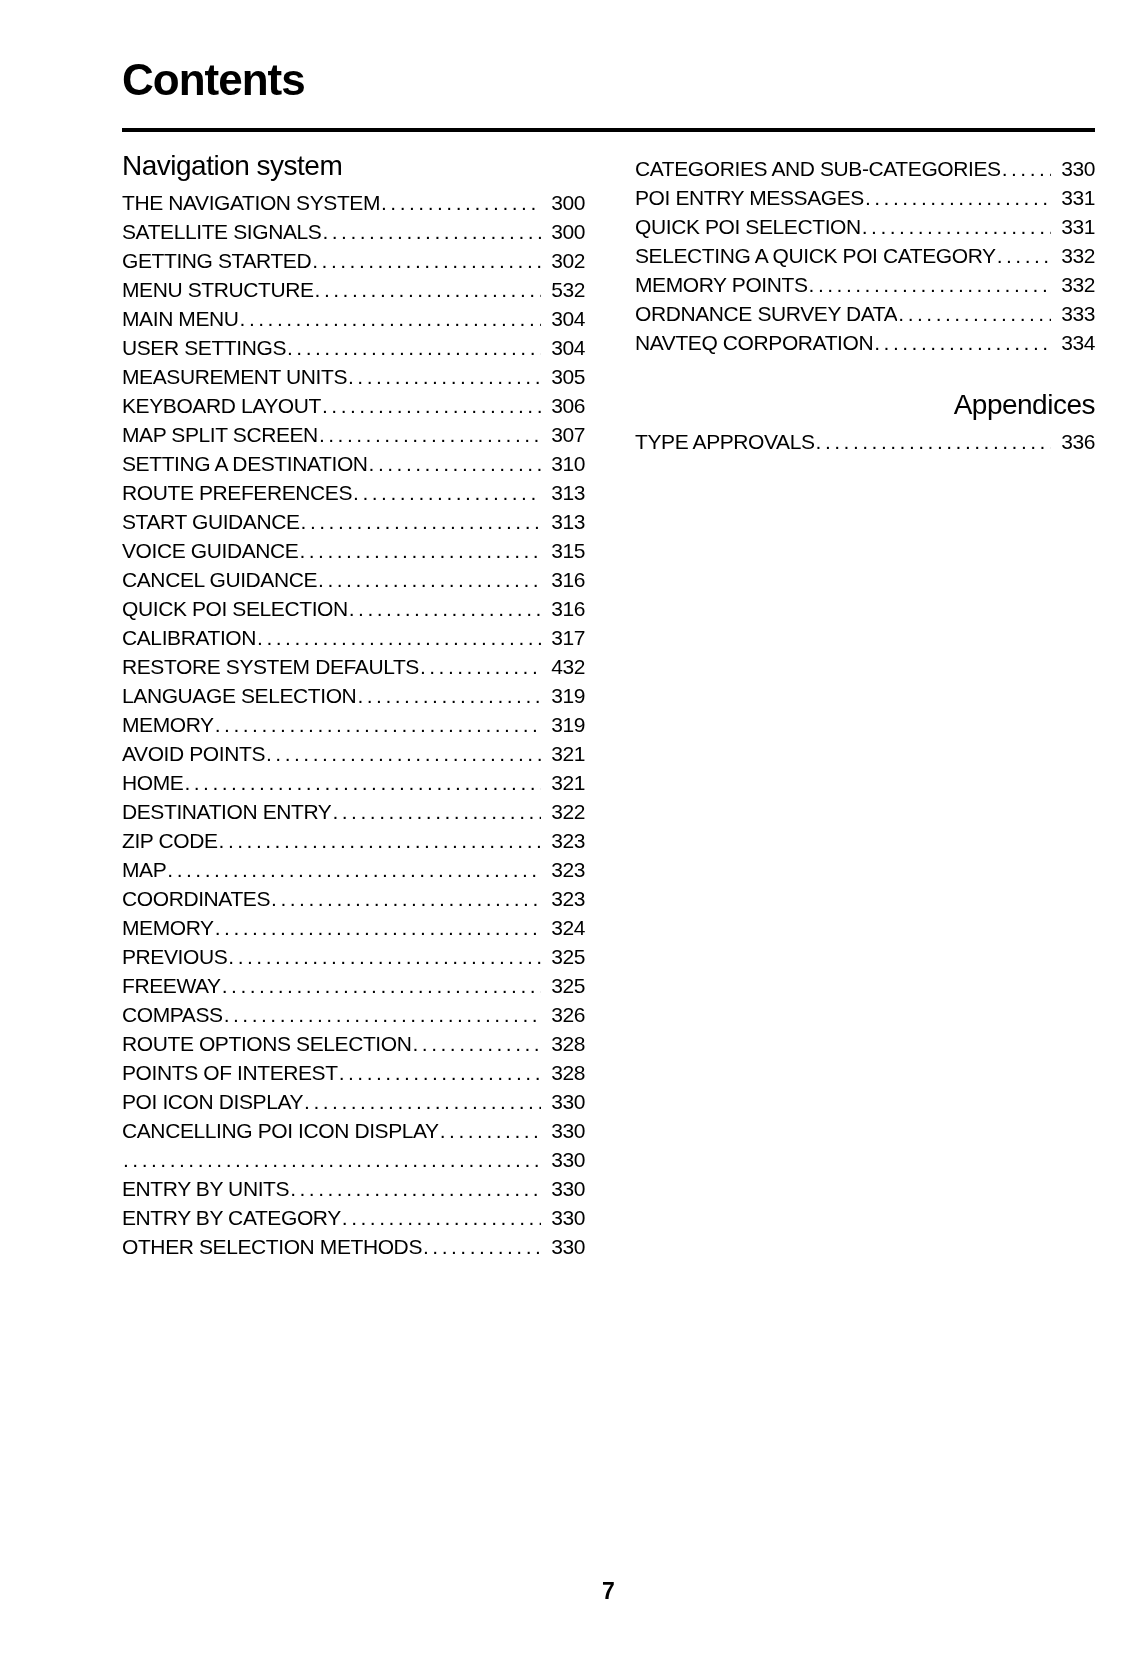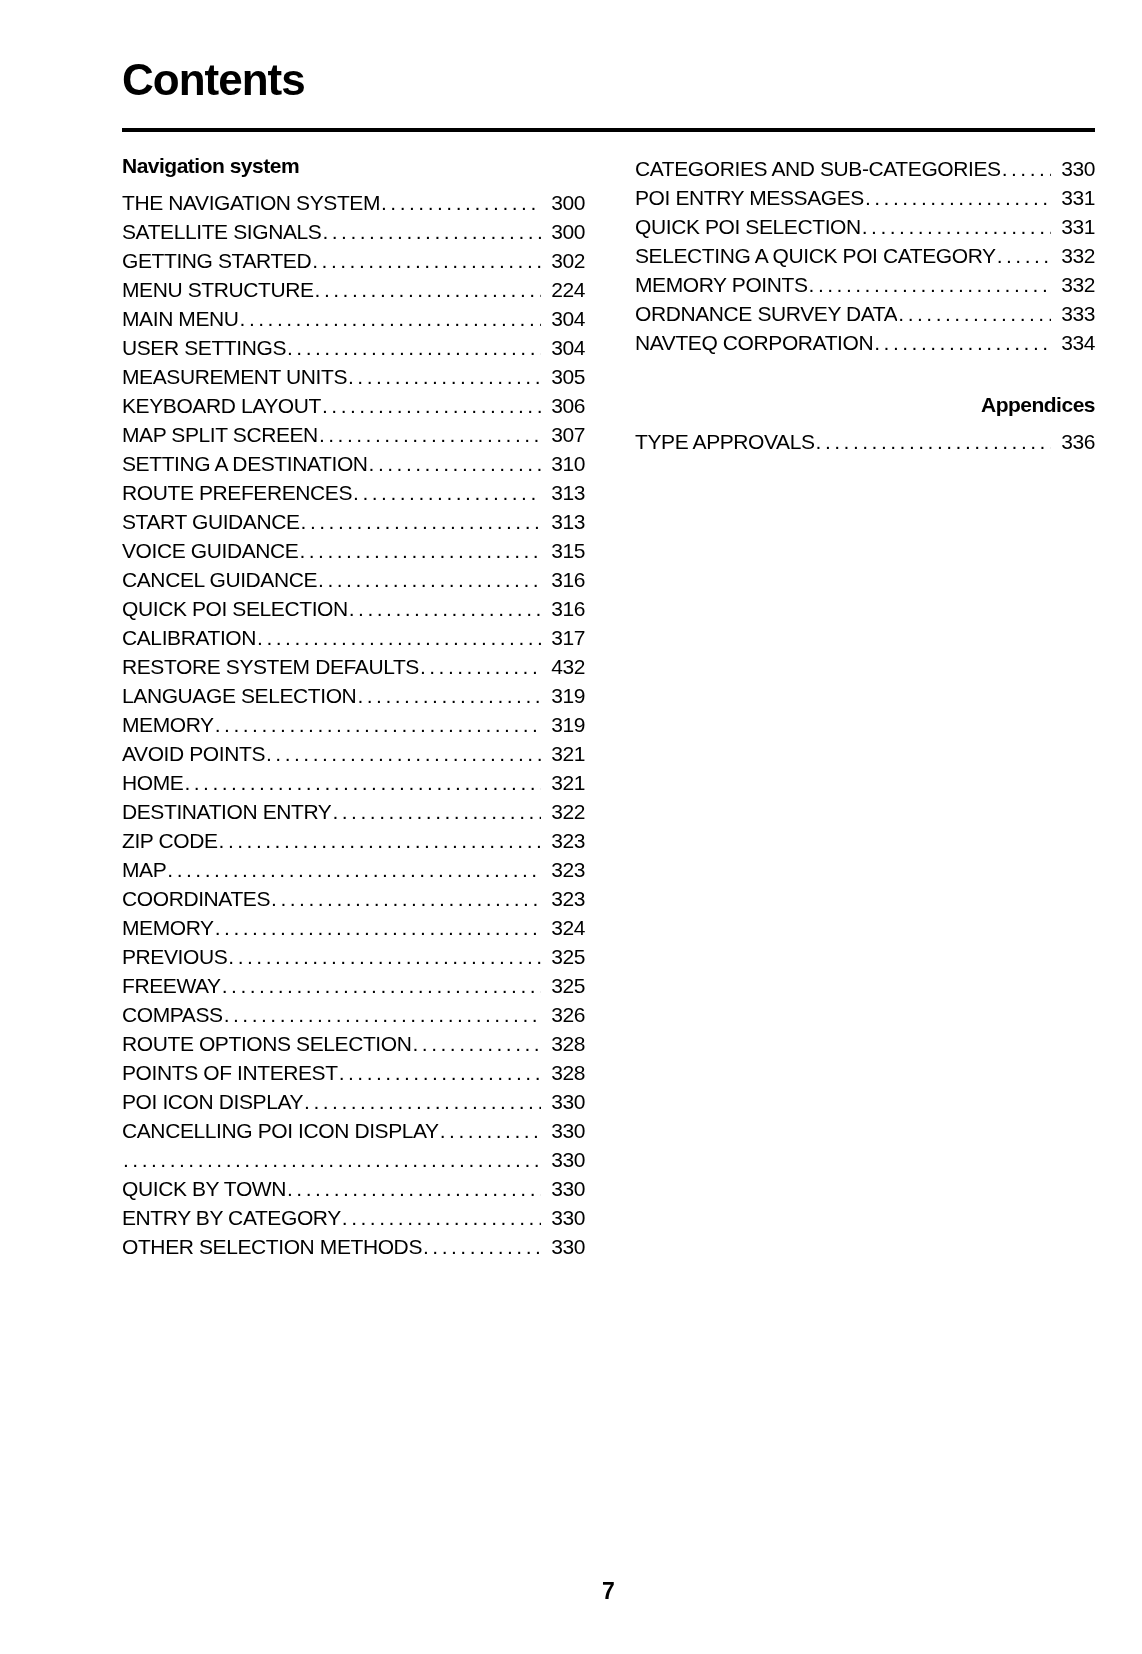--- a/index.html
+++ b/index.html
@@ -36,23 +36,23 @@
   }
   .columns {
     display: flex;
     margin-top: 18px;
     gap: 50px;
   }
   .col { width: 463px; }
   .col-right { width: 460px; }
   .section-heading {
     margin: 0 0 6px 0;
-    font-size: 21px;
+    font-size: 28px;
     line-height: 32px;
-    font-weight: bold;
+    font-weight: normal;
     letter-spacing: -0.5px;
   }
   .toc-list { width: 100%; }
   .col-right .toc-list-top { padding-top: 4px; }
   .appendices-heading { margin-top: 32px; text-align: right; }
   .toc-row {
     display: flex;
     align-items: baseline;
     height: 29px;
     font-size: 21px;
@@ -122,21 +122,21 @@
 
   <div class="toc-row">
     <span class="toc-title">GETTING STARTED</span>
     <span class="leader"></span>
     <span class="toc-page">302</span>
   </div>
 
   <div class="toc-row">
     <span class="toc-title">MENU STRUCTURE</span>
     <span class="leader"></span>
-    <span class="toc-page">224</span>
+    <span class="toc-page">532</span>
   </div>
 
   <div class="toc-row">
     <span class="toc-title">MAIN MENU</span>
     <span class="leader"></span>
     <span class="toc-page">304</span>
   </div>
 
   <div class="toc-row">
     <span class="toc-title">USER SETTINGS</span>
@@ -306,21 +306,21 @@
     <span class="leader"></span>
     <span class="toc-page">330</span>
   </div>
 
   <div class="toc-row">
     <span class="leader"></span>
     <span class="toc-page">330</span>
   </div>
 
   <div class="toc-row">
-    <span class="toc-title">QUICK BY TOWN</span>
+    <span class="toc-title">ENTRY BY UNITS</span>
     <span class="leader"></span>
     <span class="toc-page">330</span>
   </div>
 
   <div class="toc-row">
     <span class="toc-title">ENTRY BY CATEGORY</span>
     <span class="leader"></span>
     <span class="toc-page">330</span>
   </div>
 

